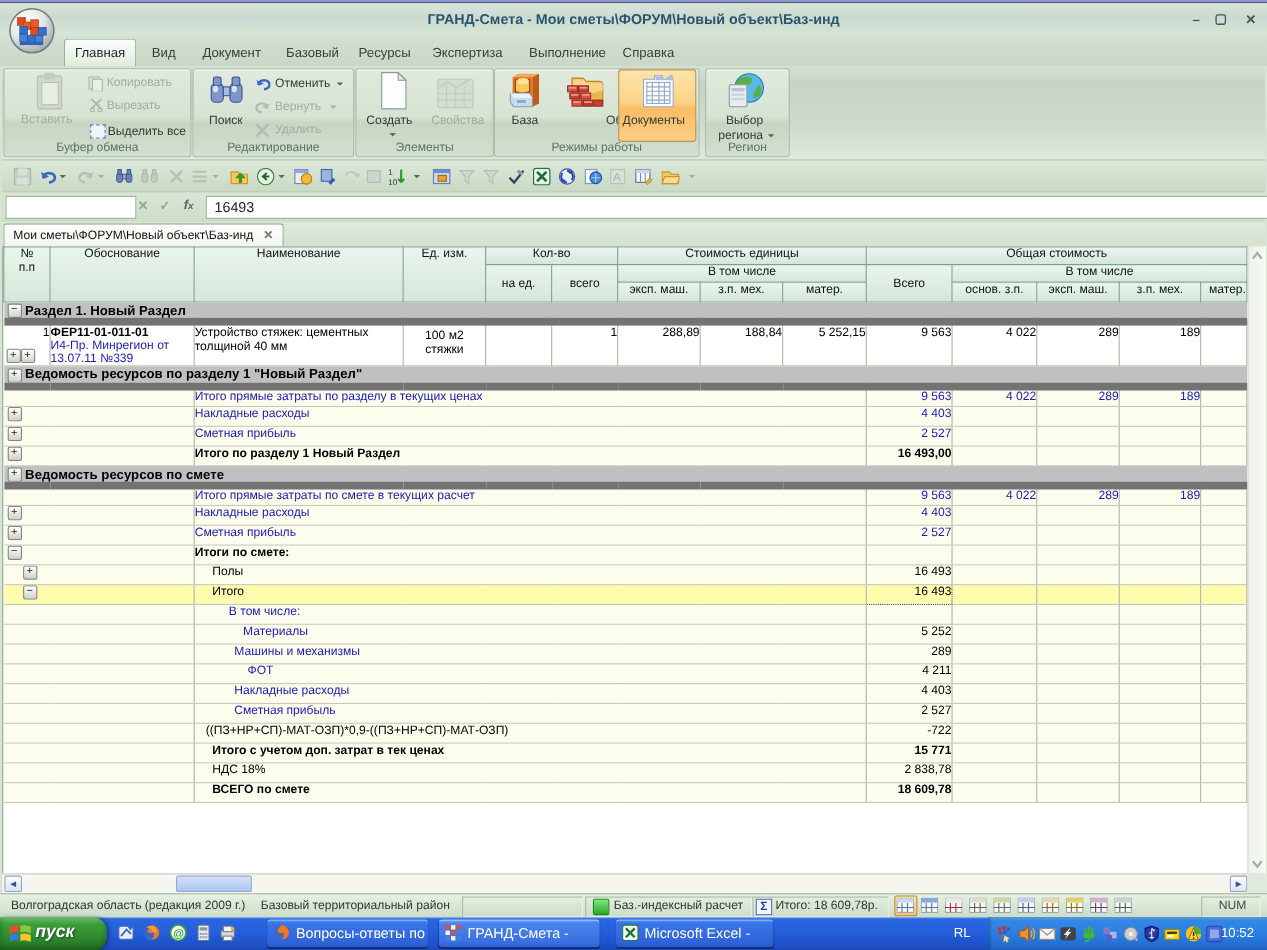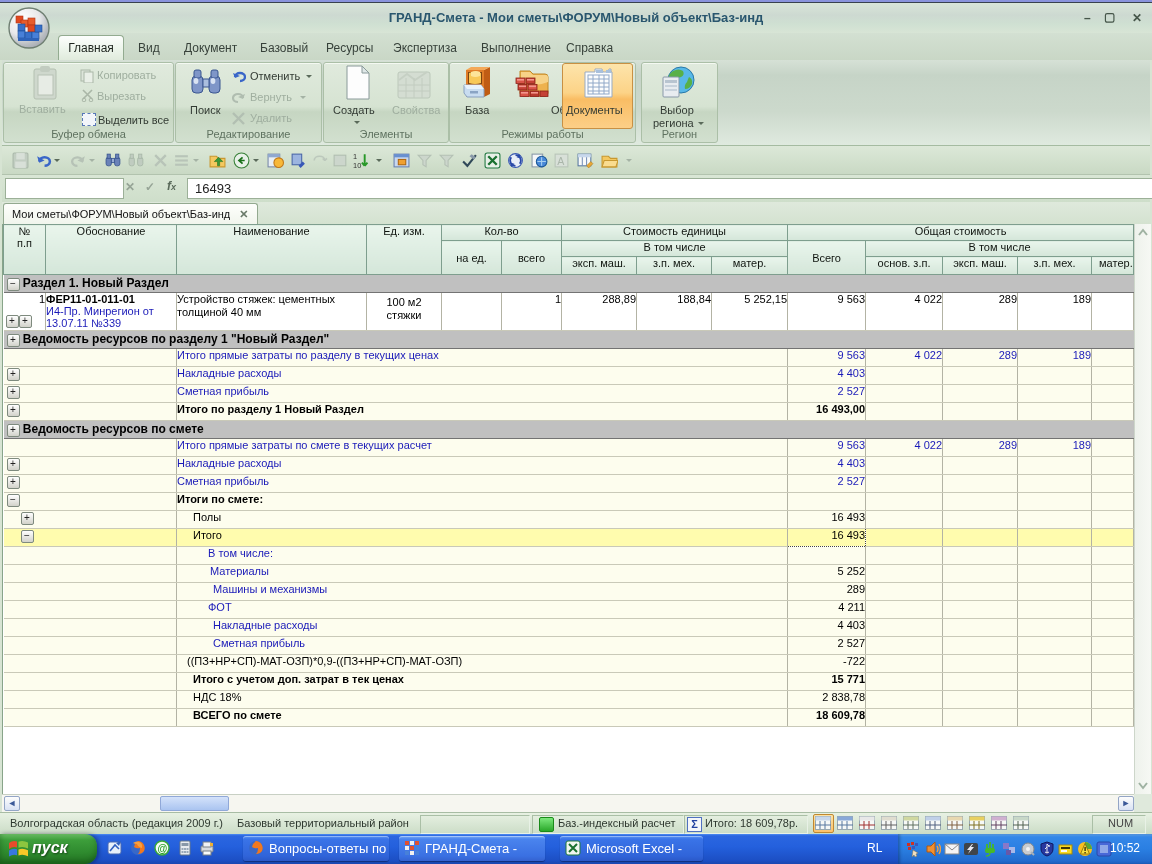--- a/index.html
+++ b/index.html
@@ -44,21 +44,21 @@
 #tstrip{left:2px;top:202px;width:1148px;height:22px;background:linear-gradient(#dfe9dc,#d4e2d0);}
 #dtab{position:absolute;left:1px;top:1px;width:245px;height:21px;background:linear-gradient(#fefefc,#f0f5ec);
  border:1px solid #93a98f;border-bottom:none;border-radius:3px 3px 0 0;
  font-size:11px;color:#111;line-height:20px;padding-left:8px;}
 
 #gridwrap{left:2px;top:224px;width:1132px;height:570px;background:#fff;border-left:1px solid #88a489;}
 table.g{border-collapse:collapse;table-layout:fixed;width:1130px;font-family:"Liberation Sans",sans-serif;font-size:11px;}
 table.g td{overflow:hidden;white-space:nowrap;padding:0;}
 td.h{border:1px solid #7e9e8e;background:linear-gradient(#e9f5ec,#d4e6d9);
  text-align:center;vertical-align:top;font-size:11px;color:#101510;padding-top:2px;}
-td.band{background:#c0c0c0;border-top:1px solid #b2b2b2;border-bottom:1px solid #737373;
+td.band{background:#c0c0c0;border-top:1px solid #b2b2b2;border-bottom:7px solid #737373;
  font-weight:bold;font-size:12px;color:#000;vertical-align:middle;}
 td.c{border-right:1px solid #b3b3a4;border-bottom:1px solid #c9c9b8;vertical-align:top;}
 tr.cream td{background:#fdfdee;}
 tr.yel td{background:#fffcae;}
 td.num{text-align:right;padding:3px 3px 0 0;}
 td.txt{text-align:left;padding:3px 0 0 3px;}
 .blue{color:#1a1ab8;}
 .pm{display:inline-block;width:11px;height:11px;border:1px solid #7e8a7e;border-radius:2px;
  background:linear-gradient(#ffffff,#d2d2ca);font-size:10px;line-height:9px;text-align:center;
  color:#222;vertical-align:middle;font-weight:normal;}
@@ -577,39 +577,39 @@
  <td class="c" colspan="2"></td>
             <td class="c txt blue" colspan="7" style="padding-left:31px;">В том числе:</td>
  <td class="c"></td>
             <td class="c"></td>
             <td class="c"></td>
             <td class="c"></td>
             <td class="c"></td>
 </tr>
 <tr class="cream" style="height:18px;">
  <td class="c" colspan="2"></td>
-            <td class="c txt blue" colspan="7" style="padding-left:33px;">Материалы</td>
+            <td class="c txt blue" colspan="7" style="padding-left:44px;">Материалы</td>
  <td class="c num">5 252</td>
             <td class="c"></td>
             <td class="c"></td>
             <td class="c"></td>
             <td class="c"></td>
 </tr>
 <tr class="cream" style="height:18px;">
  <td class="c" colspan="2"></td>
             <td class="c txt blue" colspan="7" style="padding-left:36px;">Машины и механизмы</td>
  <td class="c num">289</td>
             <td class="c"></td>
             <td class="c"></td>
             <td class="c"></td>
             <td class="c"></td>
 </tr>
 <tr class="cream" style="height:18px;">
  <td class="c" colspan="2"></td>
-            <td class="c txt blue" colspan="7" style="padding-left:31px;">ФОТ</td>
+            <td class="c txt blue" colspan="7" style="padding-left:48px;">ФОТ</td>
  <td class="c num">4 211</td>
             <td class="c"></td>
             <td class="c"></td>
             <td class="c"></td>
             <td class="c"></td>
 </tr>
 <tr class="cream" style="height:18px;">
  <td class="c" colspan="2"></td>
             <td class="c txt blue" colspan="7" style="padding-left:36px;">Накладные расходы</td>
  <td class="c num">4 403</td>

